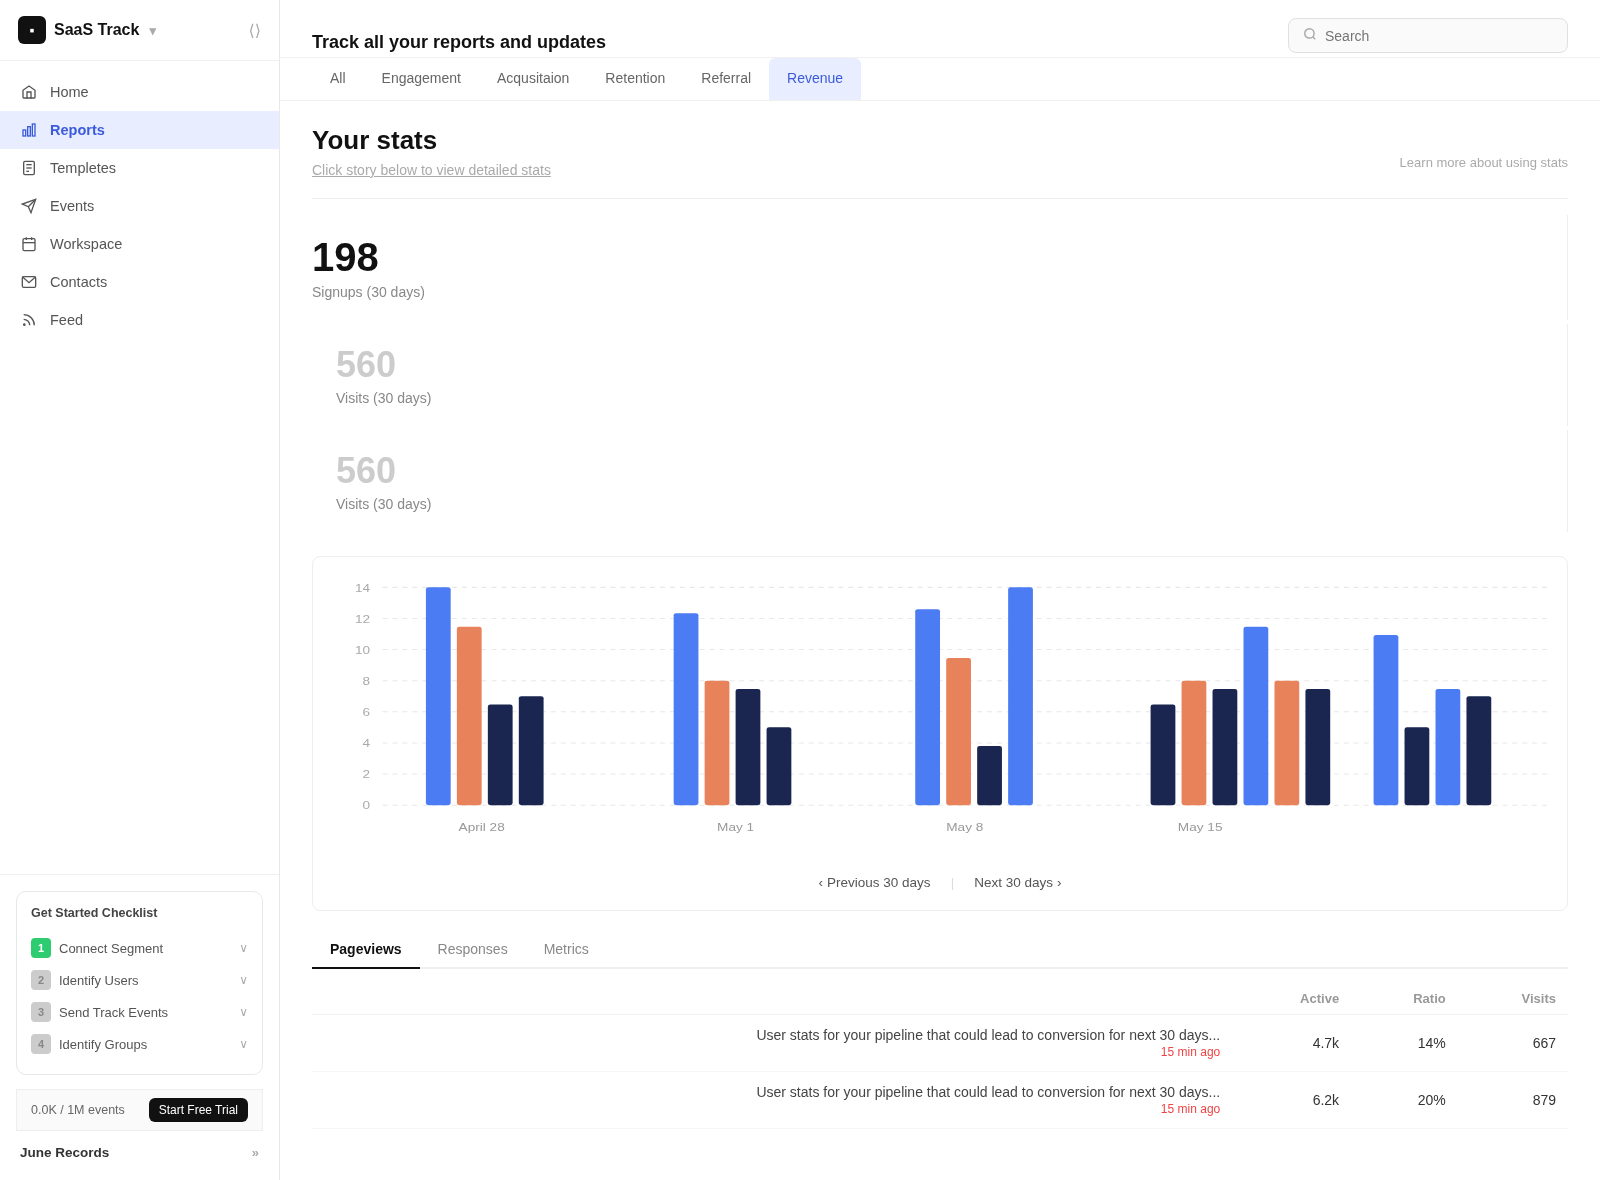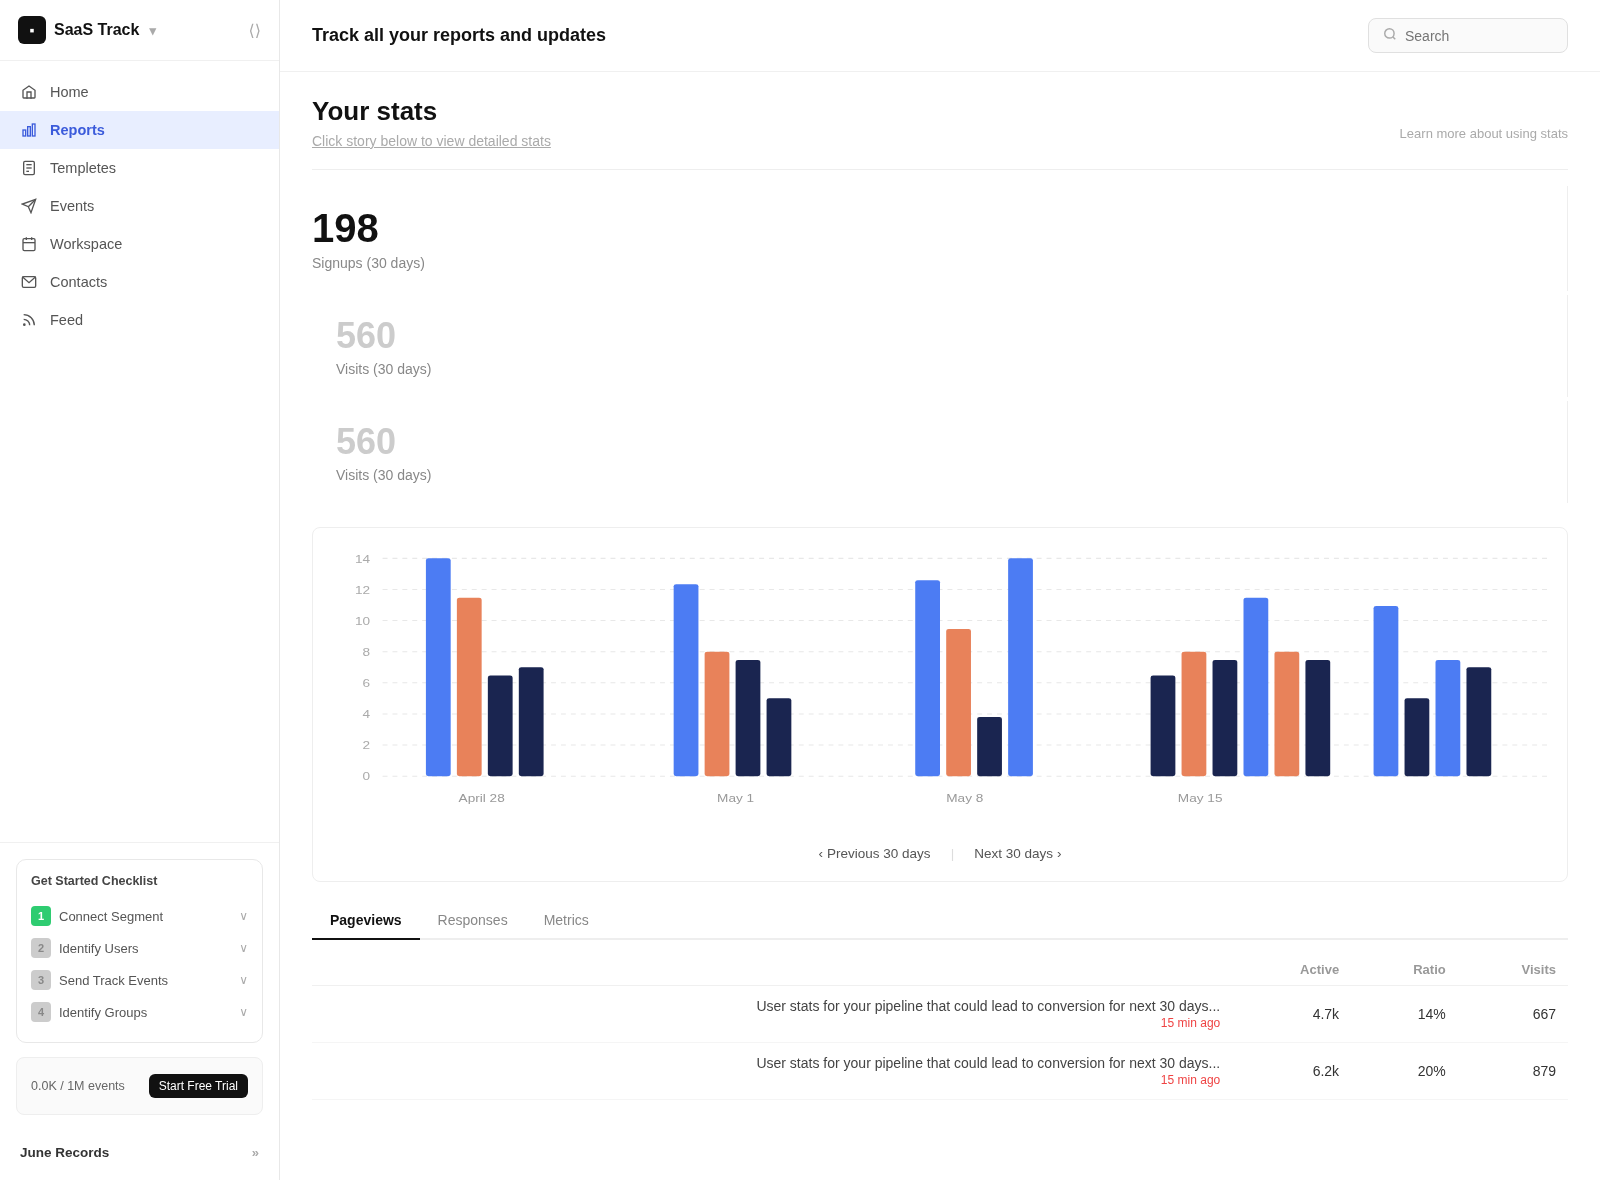--- a/index.html
+++ b/index.html
@@ -91,27 +91,27 @@
       display: flex; align-items: center; justify-content: center;
       font-size: 11px; font-weight: 700;
       color: #fff;
     }
     .num-green { background: #2ecc71; }
     .num-gray { background: #ccc; color: #888; }
     .chevron-down { color: #aaa; font-size: 12px; }
 
     .events-bar {
       display: flex; align-items: center; justify-content: space-between;
-      padding: 16px 14px;
+      padding: 8px 14px;
       background: #fafafa;
       border: 1px solid #eee;
-      border-radius: 8px;
+      border-radius: 0;
       font-size: 12.5px;
       color: #666;
-      margin-bottom: 18px;
+      margin-bottom: 2px;
       cursor: pointer;
     }
     .start-free-btn {
       background: #111; color: #fff;
       border: none; border-radius: 6px;
       padding: 5px 10px;
       font-size: 12px; cursor: pointer;
     }
 
     .sidebar-workspace-row {
@@ -128,36 +128,36 @@
     .main {
       flex: 1;
       background: #fff;
       overflow-y: auto;
       display: flex;
       flex-direction: column;
     }
 
     
     .topbar {
-      display: flex; align-items: center; justify-content: space-between;
-      padding: 18px 32px 18px;
+      display: flex; align-items: flex-end; justify-content: space-between;
+      padding: 18px 32px 4px;
       border-bottom: 1px solid #f0f0f0;
     }
     .topbar-title {
       font-size: 18px;
       font-weight: 700;
       color: #111;
     }
     .search-box {
       display: flex; align-items: center; gap: 8px;
       border: 1px solid #e0e0e0;
       border-radius: 8px;
       padding: 8px 14px;
       background: #fafafa;
-      width: 200px;
+      width: 280px;
       cursor: text;
     }
     .search-icon { color: #aaa; font-size: 14px; }
     .search-input {
       border: none; background: transparent;
       font-size: 14px; color: #888;
       outline: none; width: 100%;
     }
 
     
@@ -459,20 +459,28 @@
       <span class="search-icon">
         <svg width="14" height="14" viewBox="0 0 24 24" fill="none" stroke="#aaa" stroke-width="2.5">
             <circle cx="11" cy="11" r="8"></circle>
             <line x1="21" y1="21" x2="16.65" y2="16.65"></line>
           </svg>
       </span>
       <input type="text" class="search-input" placeholder="Search" style="">
     </div>
   </div>
 
+  <div class="tabs-row">
+    <div class="tab">All</div>
+    <div class="tab">Engagement</div>
+    <div class="tab">Acqusitaion</div>
+    <div class="tab">Retention</div>
+    <div class="tab">Referral</div>
+    <div class="tab active-tab">Revenue</div>
+  </div>
 
   <div class="content">
     <h2 class="stats-title">Your stats</h2>
     <div style="display:flex;justify-content:space-between;align-items:center;">
       <p class="stats-subtitle">Click story below to view detailed stats</p>
       <p class="stats-link" style="font-size:13px;color:#aaa;">Learn more about using stats</p>
     </div>
 
     <hr class="divider">
 

